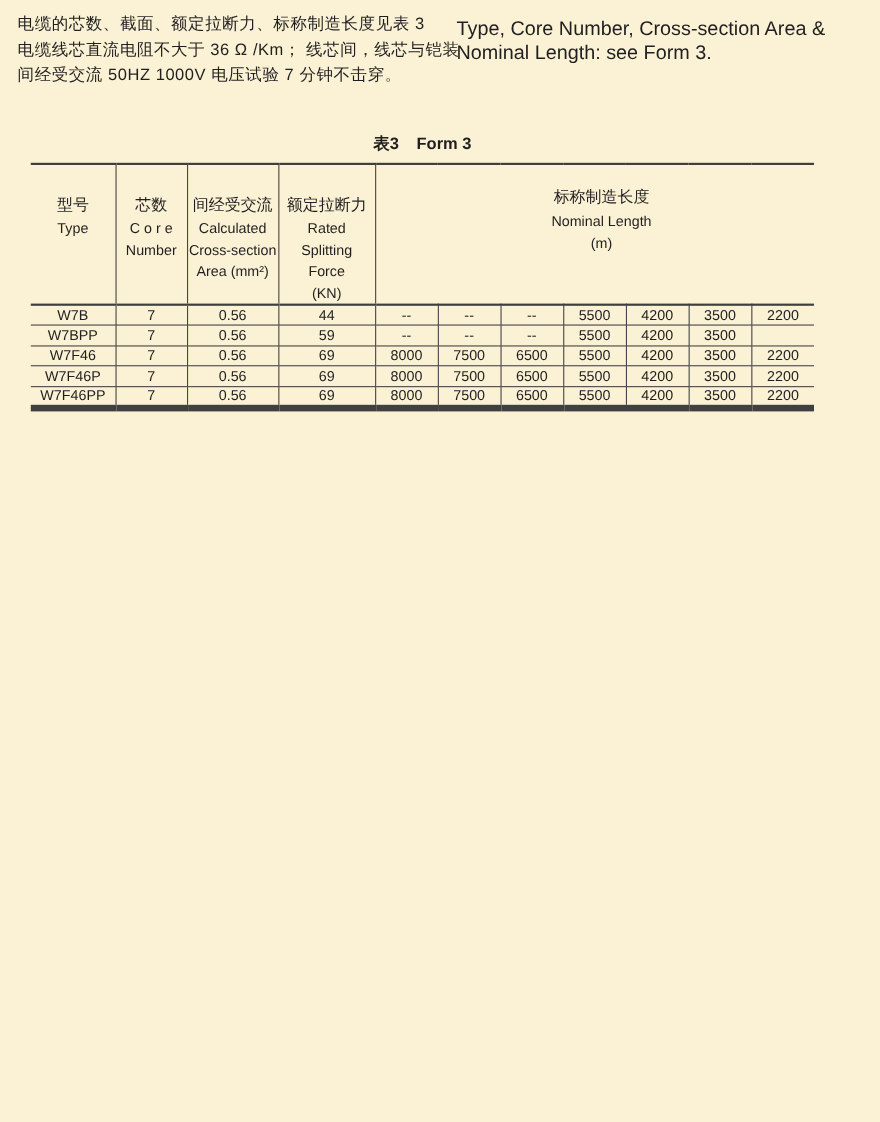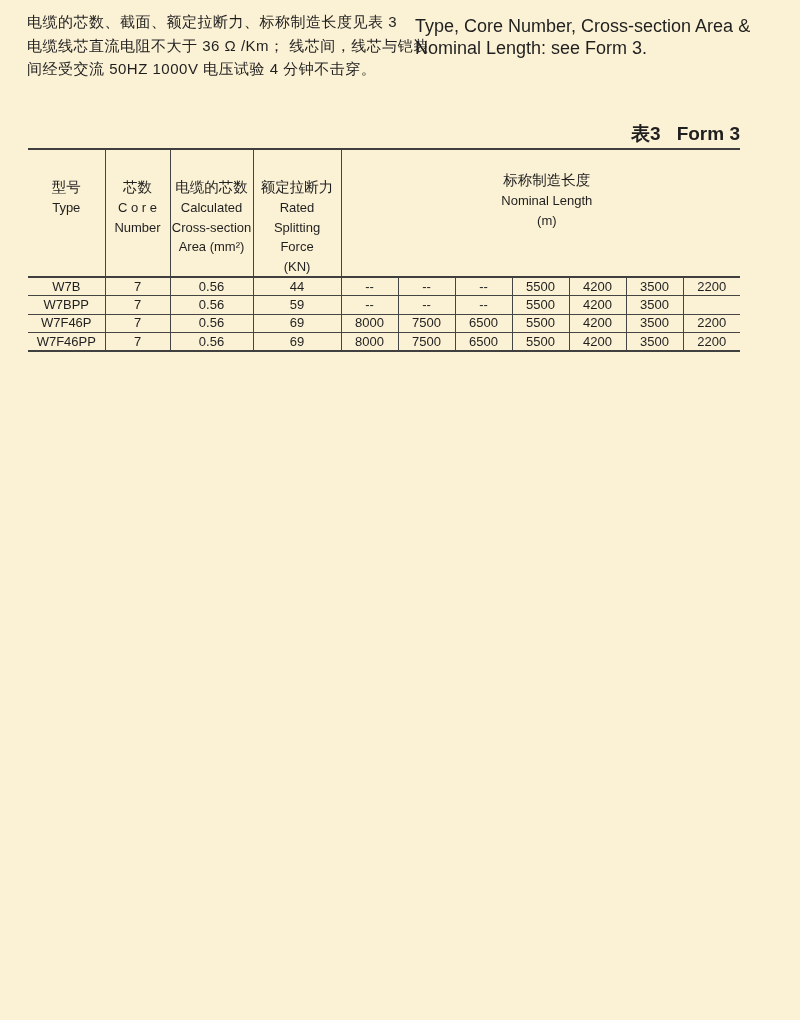--- a/index.html
+++ b/index.html
@@ -8,37 +8,37 @@
     position: relative;
     background: #FBF1D4;
     color: #1f1f1f;
     font-family: "Liberation Sans", "DejaVu Sans", sans-serif;
     overflow: hidden;
   }
 
   
   .intro-zh {
     position: absolute;
-    left: 27px; top: 10px; width: 374px;
+    left: 16px; top: 10px; width: 374px;
     font-size: 15px; line-height: 23.5px;
     letter-spacing: 0.5px;
     white-space: nowrap;
   }
   .intro-en {
     position: absolute;
     left: 415px; top: 16px; width: 358px;
     font-size: 18px; line-height: 21.5px;
   }
 
   
   .caption {
     position: absolute;
     left: 28px; top: 121px; width: 712px;
-    text-align: right;
-    font-size: 19px; font-weight: bold;
+    text-align: center;
+    font-size: 15px; font-weight: bold;
   }
   .caption .cap-zh { margin-right: 16px; }
 
   
   table.form3 {
     position: absolute;
     left: 28px; top: 148px; width: 712px;
     border-collapse: collapse;
     table-layout: fixed;
   }
@@ -62,29 +62,29 @@
   .form3 thead th.th-length { padding-top: 20px; padding-left: 12px; }
 
   .th-zh { font-size: 14.5px; line-height: 21px; }
   .th-en { font-size: 13px;  line-height: 19.5px; }
 
   .form3 tbody td {
     height: 18.5px;
     font-size: 13px;
     line-height: 16px;
   }
-  .form3 tbody tr:last-child td { border-bottom: 2px solid #404040; margin-top: 41px; }
+  .form3 tbody tr:last-child td { border-bottom: 6px solid #404040; margin-top: 41px; }
 </style>
 </head>
 <body>
 
 <div class="intro-zh">
   <div>电缆的芯数、截面、额定拉断力、标称制造长度见表 3</div>
   <div>电缆线芯直流电阻不大于 36 Ω /Km； 线芯间，线芯与铠装</div>
-  <div>间经受交流 50HZ  1000V 电压试验 4 分钟不击穿。</div>
+  <div>间经受交流 50HZ  1000V 电压试验 7 分钟不击穿。</div>
 </div>
 
 <div class="intro-en">
   <p>Type, Core Number, Cross-section Area &amp; Nominal Length: see Form 3.</p>
 </div>
 
 <div class="caption">
   <span class="cap-zh">表3</span><span class="cap-en">Form 3</span>
 </div>
 
@@ -107,21 +107,21 @@
       <th>
         <div class="th-zh">型号</div>
         <div class="th-en">Type</div>
       </th>
       <th>
         <div class="th-zh">芯数</div>
         <div class="th-en">C o r e</div>
         <div class="th-en">Number</div>
       </th>
       <th>
-        <div class="th-zh">电缆的芯数</div>
+        <div class="th-zh">间经受交流</div>
         <div class="th-en">Calculated</div>
         <div class="th-en">Cross-section</div>
         <div class="th-en">Area (mm²)</div>
       </th>
       <th>
         <div class="th-zh">额定拉断力</div>
         <div class="th-en">Rated</div>
         <div class="th-en">Splitting</div>
         <div class="th-en">Force</div>
         <div class="th-en">(KN)</div>
@@ -155,39 +155,52 @@
       <td>59</td>
       <td>--</td>
       <td>--</td>
       <td>--</td>
       <td>5500</td>
       <td>4200</td>
       <td>3500</td>
       <td></td>
     </tr>
       <tr>
-      <td>W7F46P</td>
+      <td>W7F46</td>
       <td>7</td>
       <td>0.56</td>
       <td>69</td>
       <td>8000</td>
       <td>7500</td>
       <td>6500</td>
       <td>5500</td>
       <td>4200</td>
       <td>3500</td>
       <td>2200</td>
     </tr>
       <tr>
-      <td>W7F46PP</td>
+      <td>W7F46P</td>
       <td>7</td>
       <td>0.56</td>
       <td>69</td>
       <td>8000</td>
       <td>7500</td>
       <td>6500</td>
       <td>5500</td>
       <td>4200</td>
       <td>3500</td>
       <td>2200</td>
     </tr>
+      <tr>
+      <td>W7F46PP</td>
+      <td>7</td>
+      <td>0.56</td>
+      <td>69</td>
+      <td>8000</td>
+      <td>7500</td>
+      <td>6500</td>
+      <td>5500</td>
+      <td>4200</td>
+      <td>3500</td>
+      <td>2200</td>
+    </tr>
     </tbody>
 </table>
 
 </body></html>

